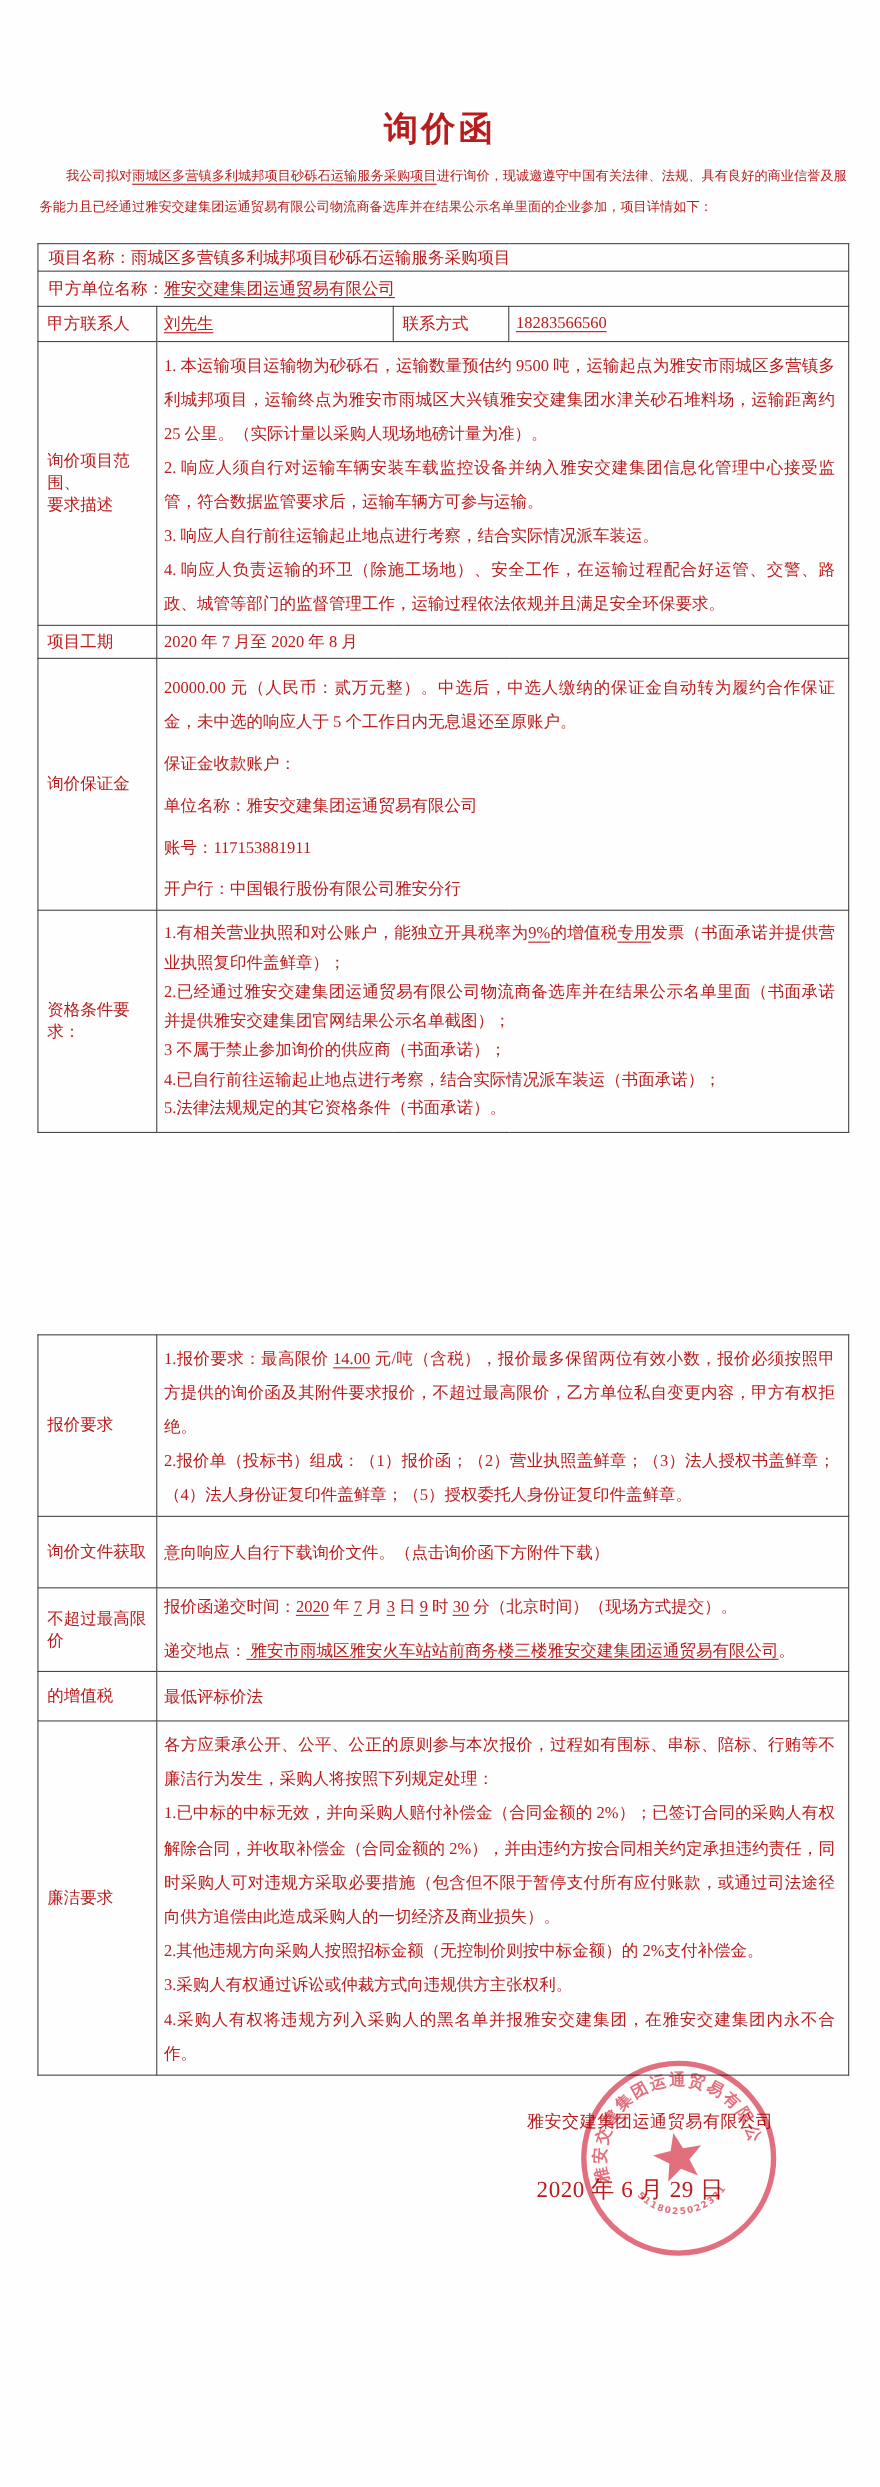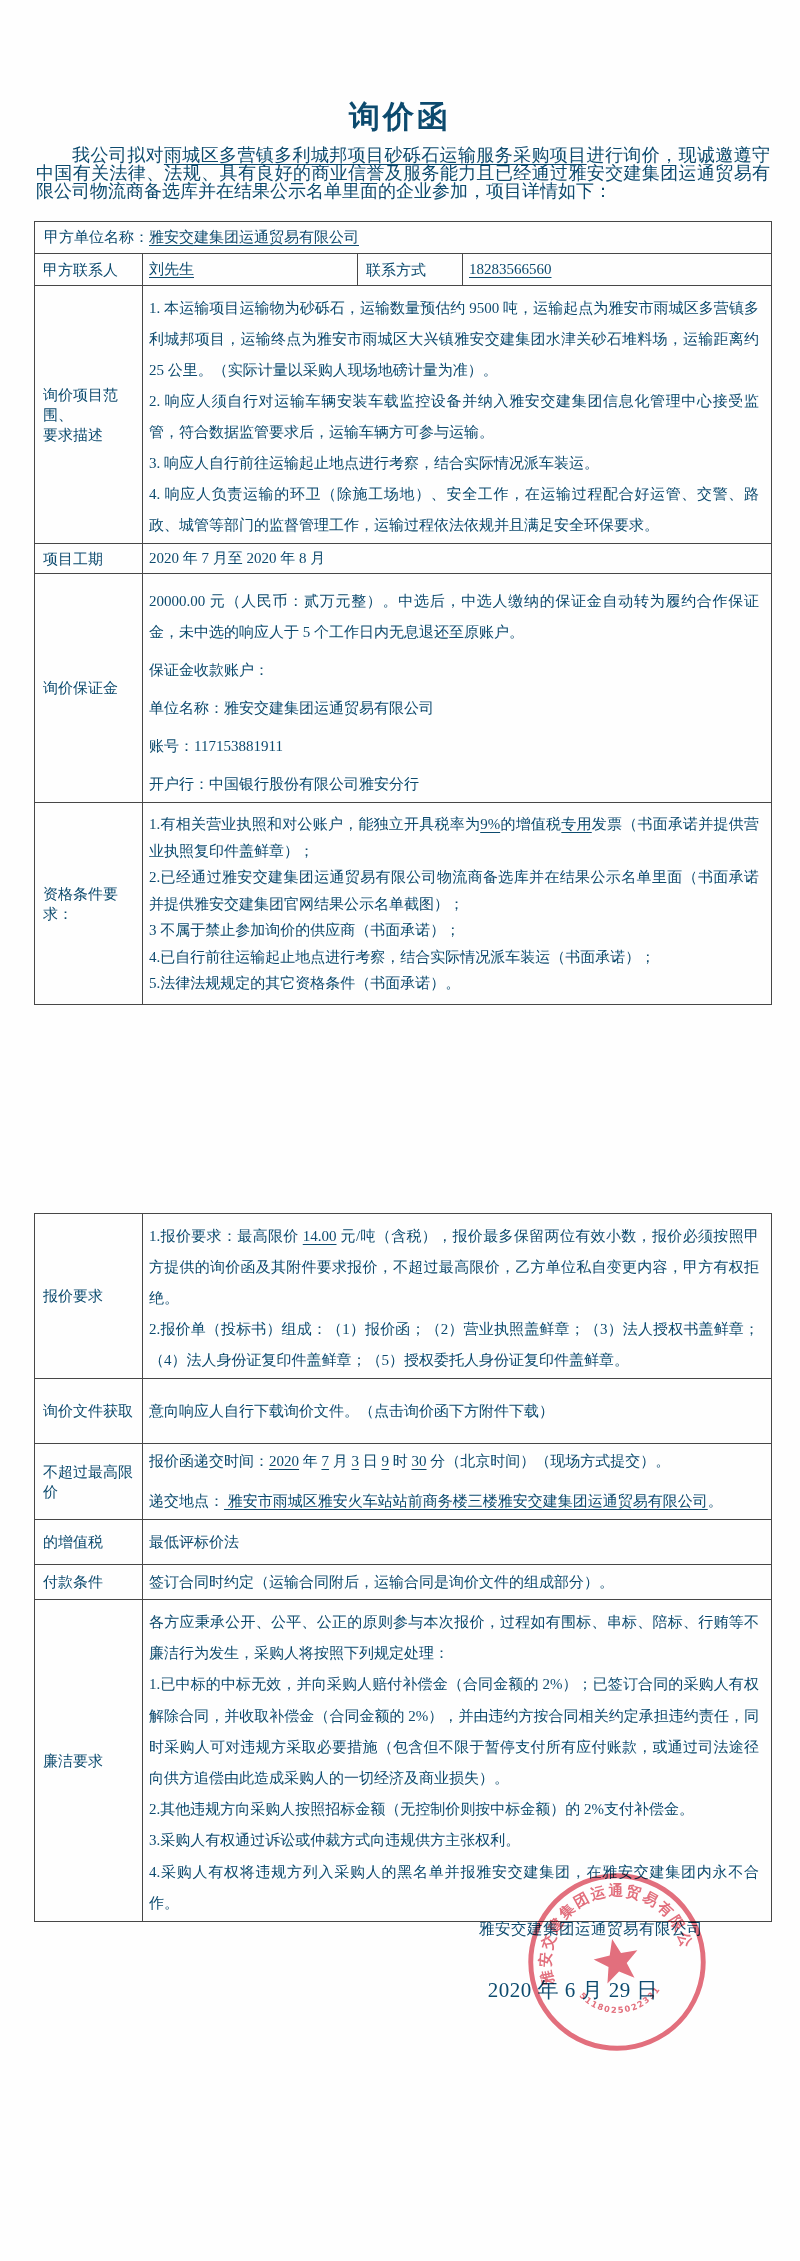--- a/index.html
+++ b/index.html
@@ -1,27 +1,27 @@
 <!DOCTYPE html>
 <html><head>
 <meta charset="utf-8">
 <style>
   html,body{margin:0;padding:0;background:#ffffff;}
   .page{
     position:relative;width:800px;height:2261px;background:#fefefe;
-    font-family:"Liberation Serif","DejaVu Serif",serif;color:#0c4a6e;
+    font-family:"Liberation Serif","DejaVu Serif",serif;color:#b91c1c;
     overflow:hidden;
   }
   .doc-title{
     position:absolute;top:96px;left:0;width:100%;text-align:center;
     font-size:31px;font-weight:bold;letter-spacing:3px;
   }
   .intro{
     position:absolute;top:146px;left:36px;width:734px;
-    font-size:18px;line-height:18px;text-align:justify;text-indent:2em;
+    font-size:12px;line-height:28px;text-align:justify;text-indent:2em;
   }
   table{border-collapse:collapse;table-layout:fixed;width:737px;}
   td{border:1px solid #474747;vertical-align:middle;box-sizing:border-box;
      font-size:15px;word-break:break-all;}
   .tbl1{position:absolute;top:221px;left:34px;}
   .tbl2{position:absolute;top:1213px;left:34px;}
   td.lab{padding:2px 4px 2px 8px;line-height:20px;}
   td.val{padding:2px 12px 2px 6px;text-align:justify;}
   td.full{padding:2px 10px 2px 9px;}
   td p{margin:0;}
@@ -71,20 +71,23 @@
   <div class="intro"><span>我公司拟对</span><span class="u">雨城区多营镇多利城邦项目砂砾石运输服务采购项目</span><span>进行询价，现诚邀遵守中国有关法律、法规、具有良好的商业信誉及服务能力且已经通过雅安交建集团运通贸易有限公司物流商备选库并在结果公示名单里面的企业参加，项目详情如下：</span></div>
 
   <table class="tbl1">
     <colgroup>
         <col style="width:108px">
         <col style="width:215px">
         <col style="width:105px">
         <col style="width:309px">
       </colgroup>
     <tbody>
+        <tr class="t1r1">
+      <td class="full" colspan="4"><span>项目名称：雨城区多营镇多利城邦项目砂砾石运输服务采购项目</span></td>
+    </tr>
     <tr class="t1r2">
       <td class="full" colspan="4"><span>甲方单位名称：</span><span class="u">雅安交建集团运通贸易有限公司</span></td>
     </tr>
     <tr class="t1r3">
       <td class="lab">甲方联系人</td>
       <td class="val"><span class="u">刘先生</span></td>
       <td class="lab">联系方式</td>
       <td class="val"><span class="u">18283566560</span></td>
     </tr>
     <tr class="t1r4">
@@ -147,24 +150,20 @@
       <td class="lab">不超过最高限价</td>
       <td class="val">
         <p><span>报价函递交时间：</span><span class="u">2020</span><span> 年 </span><span class="u">7</span><span> 月 </span><span class="u">3</span><span> 日 </span><span class="u">9</span><span> 时 </span><span class="u">30</span><span> 分（北京时间）（现场方式提交）。</span></p>
         <p><span>递交地点：</span><span class="u"> 雅安市雨城区雅安火车站站前商务楼三楼雅安交建集团运通贸易有限公司</span><span>。</span></p>
       </td>
     </tr>
     <tr class="t2r4">
       <td class="lab">的增值税</td>
       <td class="val"><span>最低评标价法</span></td>
     </tr>
-    <tr class="t2r5">
-      <td class="lab">付款条件</td>
-      <td class="val"><span>签订合同时约定（运输合同附后，运输合同是询价文件的组成部分）。</span></td>
-    </tr>
     <tr class="t2r6">
       <td class="lab">廉洁要求</td>
       <td class="val">
         <p><span>各方应秉承公开、公平、公正的原则参与本次报价，过程如有围标、串标、陪标、行贿等不廉洁行为发生，采购人将按照下列规定处理：</span></p>
         <p><span>1.已中标的中标无效，并向采购人赔付补偿金（合同金额的 2%）；已签订合同的采购人有权解除合同，并收取补偿金（合同金额的 2%），并由违约方按合同相关约定承担违约责任，同时采购人可对违规方采取必要措施（包含但不限于暂停支付所有应付账款，或通过司法途径向供方追偿由此造成采购人的一切经济及商业损失）。</span></p>
         <p><span>2.其他违规方向采购人按照招标金额（无控制价则按中标金额）的 2%支付补偿金。</span></p>
         <p><span>3.采购人有权通过诉讼或仲裁方式向违规供方主张权利。</span></p>
         <p><span>4.采购人有权将违规方列入采购人的黑名单并报雅安交建集团，在雅安交建集团内永不合作。</span></p>
       </td>
     </tr>

